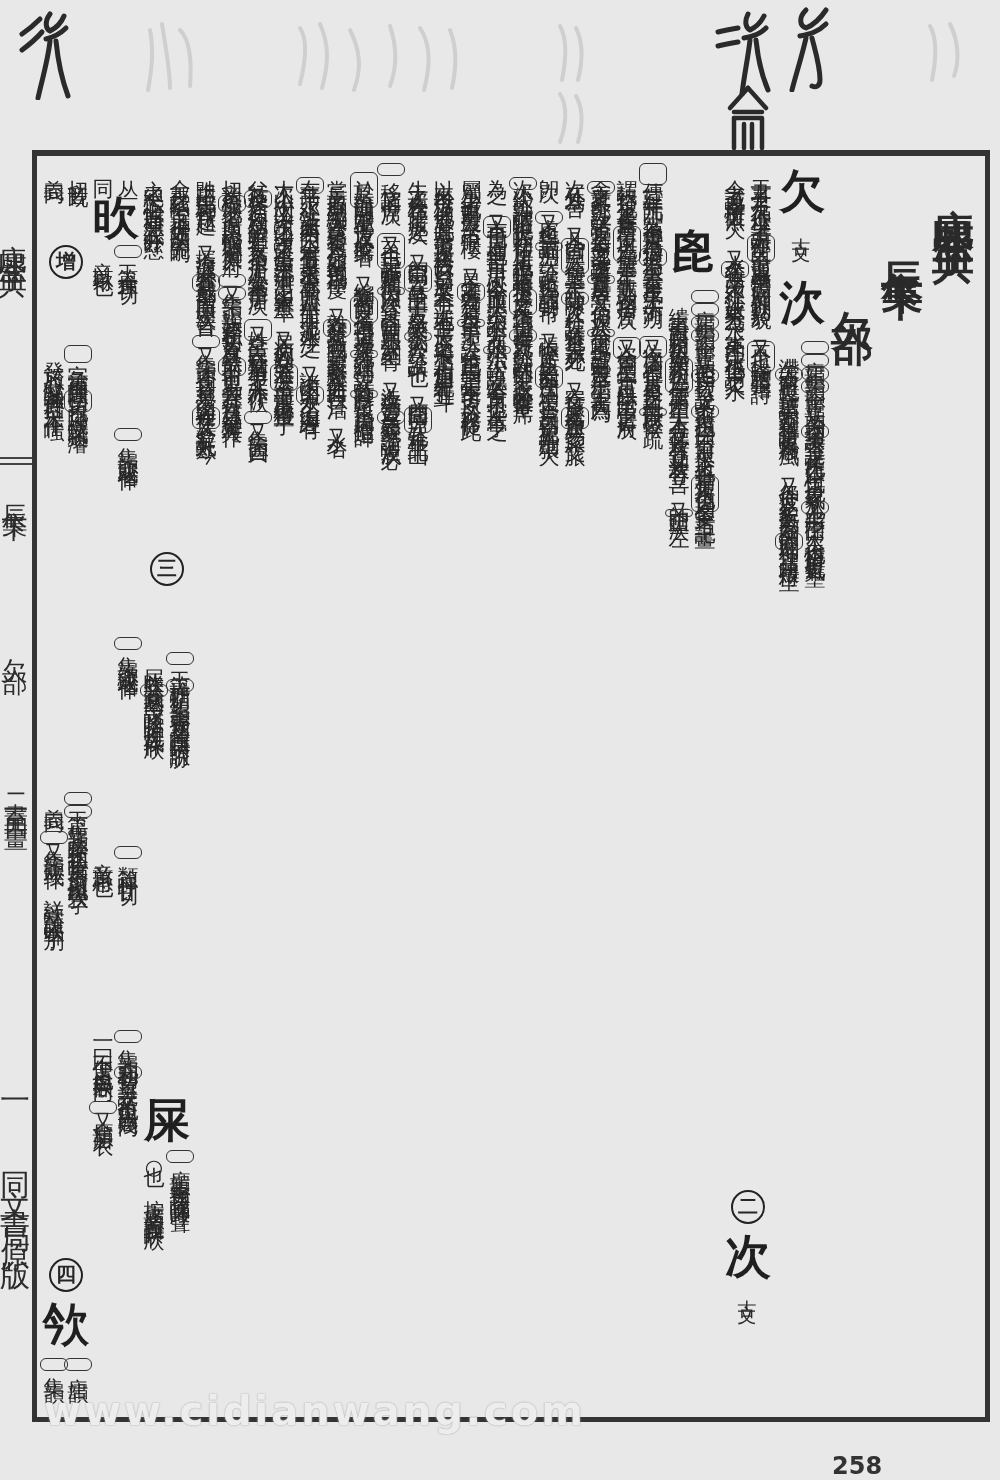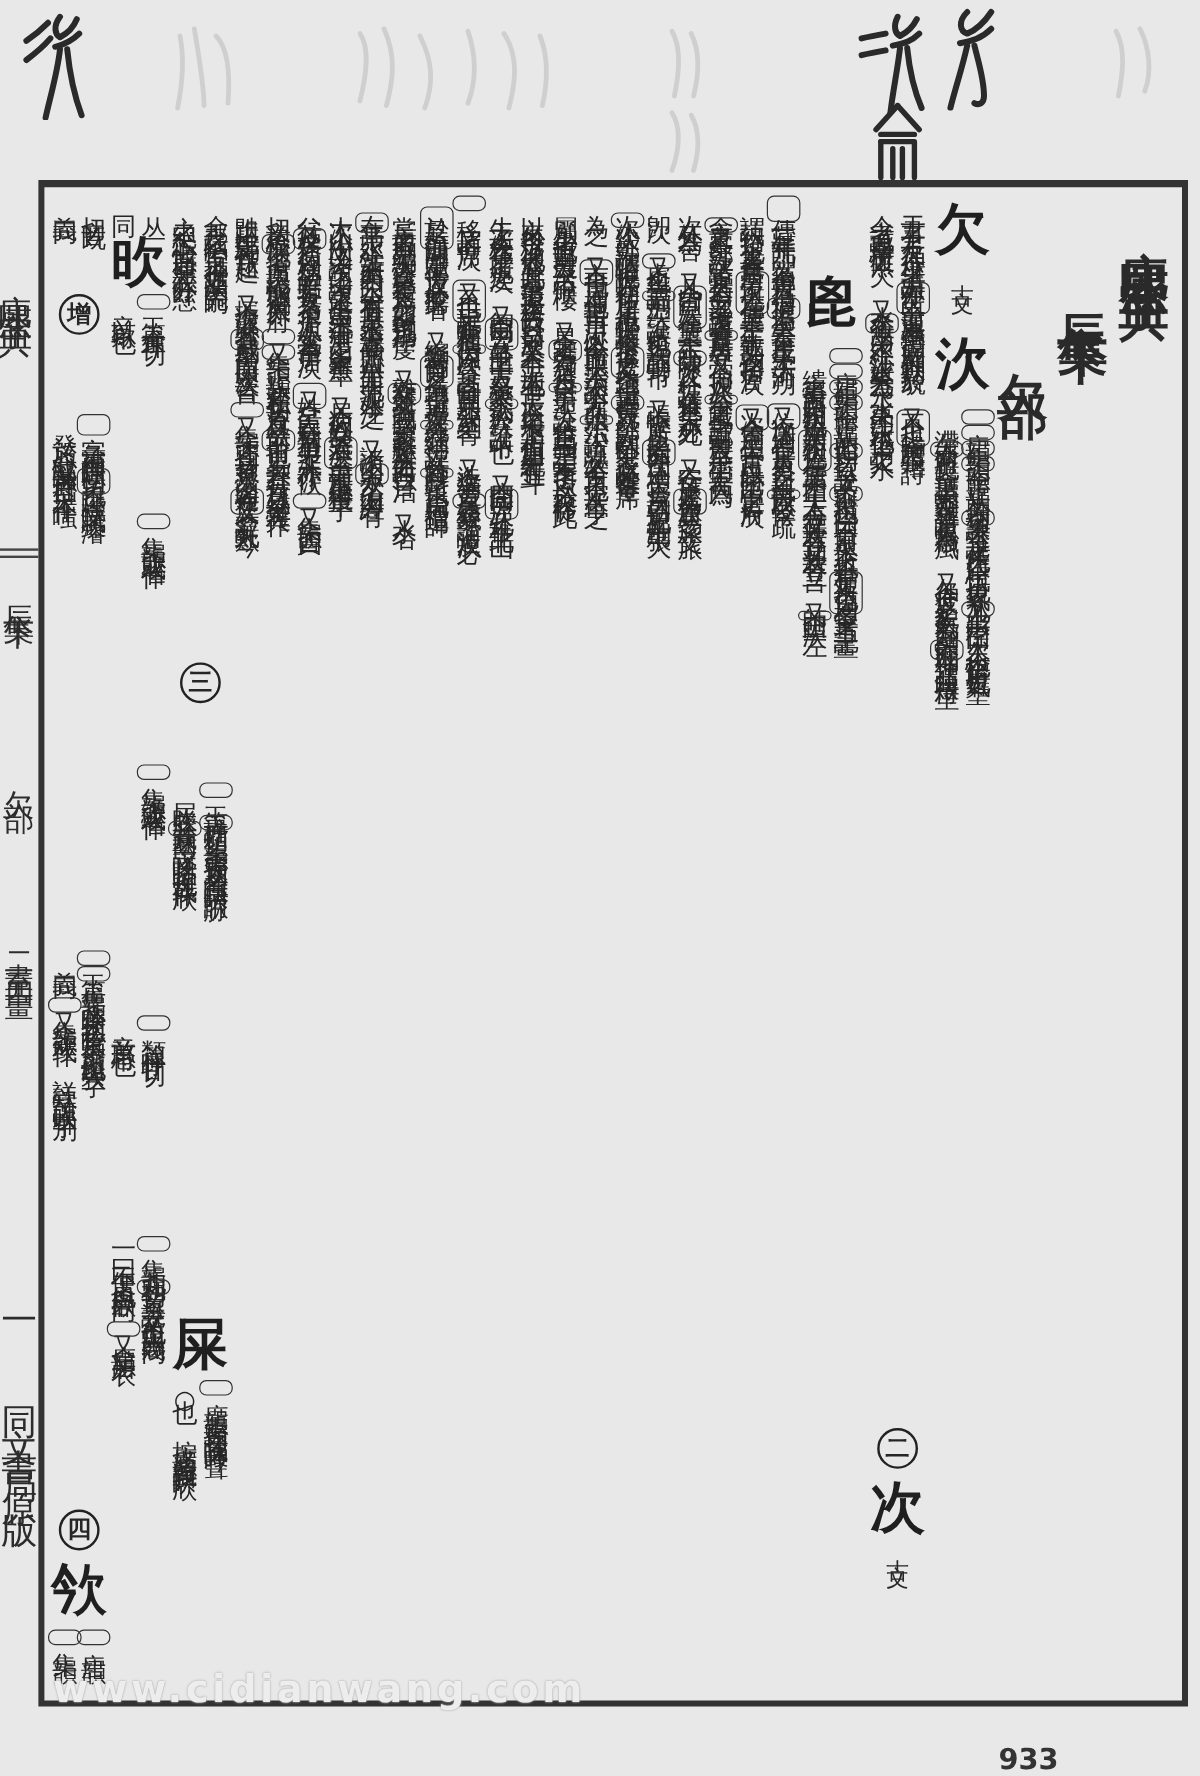--- a/index.html
+++ b/index.html
@@ -8,21 +8,21 @@
   .seal{position:absolute}
   .title{position:absolute;writing-mode:vertical-rl;font-size:42px;line-height:48px;letter-spacing:11px;font-weight:bold;color:#2a2a2a;white-space:nowrap}
   .seg{position:absolute;writing-mode:vertical-rl;font-size:21px;line-height:26px;width:26px;letter-spacing:4.5px;white-space:nowrap}
   .box{border:1.2px solid #333;border-radius:6px;padding:2px 1px 0 1px}
   .head{position:absolute;width:52px;height:52px;line-height:52px;text-align:center;font-size:46px;font-weight:bold;color:#1f1f1f}
   .label-v{position:absolute;writing-mode:vertical-rl;font-size:19px;line-height:22px;width:22px;letter-spacing:6px;white-space:nowrap}
   .mark{position:absolute;width:34px;height:34px;box-sizing:border-box;border:2.5px solid #222;border-radius:50%;font-size:20px;line-height:29px;text-align:center;font-weight:bold}
   .mcol{position:absolute;writing-mode:vertical-rl;white-space:nowrap;color:#2c2c2c}
   .mline{position:absolute;left:0;width:32px;height:2px;background:#444}
   .pageno{position:absolute;left:832px;top:1452px;font-family:"DejaVu Sans",sans-serif;font-weight:bold;font-size:24px;color:#333}
-  .watermark{position:absolute;left:44px;top:1388px;font-family:"DejaVu Sans",sans-serif;font-weight:bold;font-size:32px;letter-spacing:3px;color:rgba(255,255,255,0.82);text-shadow:0 0 1px #9a9a9a,0 0 2px #bdbdbd;white-space:nowrap}
+  .watermark{position:absolute;left:44px;top:1388px;font-family:"DejaVu Sans",sans-serif;font-weight:bold;font-size:40px;letter-spacing:3px;color:rgba(255,255,255,0.82);text-shadow:0 0 1px #9a9a9a,0 0 2px #bdbdbd;white-space:nowrap}
 </style>
 </head>
 <body>
 
 <svg class="seal" style="left:16px;top:8px" width="72" height="92" viewBox="0 0 72 92">
   <g fill="none" stroke="#2a2a2a" stroke-width="5" stroke-linecap="round" stroke-linejoin="round">
     <path d="M6 26 C12 22 18 17 24 11"></path>
     <path d="M6 42 C14 36 20 31 26 24"></path>
     <path d="M34 6 C28 14 30 21 34 23 C42 19 46 13 48 8"></path>
     <path d="M30 31 C38 29 44 26 50 20"></path>
@@ -170,13 +170,13 @@
 <div class="seg" style="left:65px;top:163px"><span class="txt">切音既</span></div>
 <div class="seg" style="left:65px;top:345px"><span class="box">字彙補</span><span class="txt">與嗤同切笑也</span><span class="box">陸機文賦</span><span class="txt">雖濬</span></div>
 <div class="seg" style="left:65px;top:792px"><span class="box">玉篇</span><span class="box">集韻</span><span class="txt">丛呼來切音咍笑不壞顏也與弞字</span></div>
 <div class="seg" style="left:65px;top:1358px"><span class="box">唐韻</span></div>
 <div class="seg" style="left:41px;top:163px"><span class="txt">義同</span></div>
 <div class="seg" style="left:41px;top:345px"><span class="txt">發於巧心或受嗤於拙目一本作嗤</span></div>
 <div class="seg" style="left:41px;top:792px"><span class="txt">義同　又</span><span class="box">集韻</span><span class="txt">欸或作𣢎詳欸字註與吹字別</span></div>
 <div class="seg" style="left:41px;top:1358px"><span class="box">集韻</span></div>
 
 <div class="watermark">www.cidianwang.com</div>
-<div class="pageno">933</div>
+<div class="pageno">258</div>
 
 </body></html>

